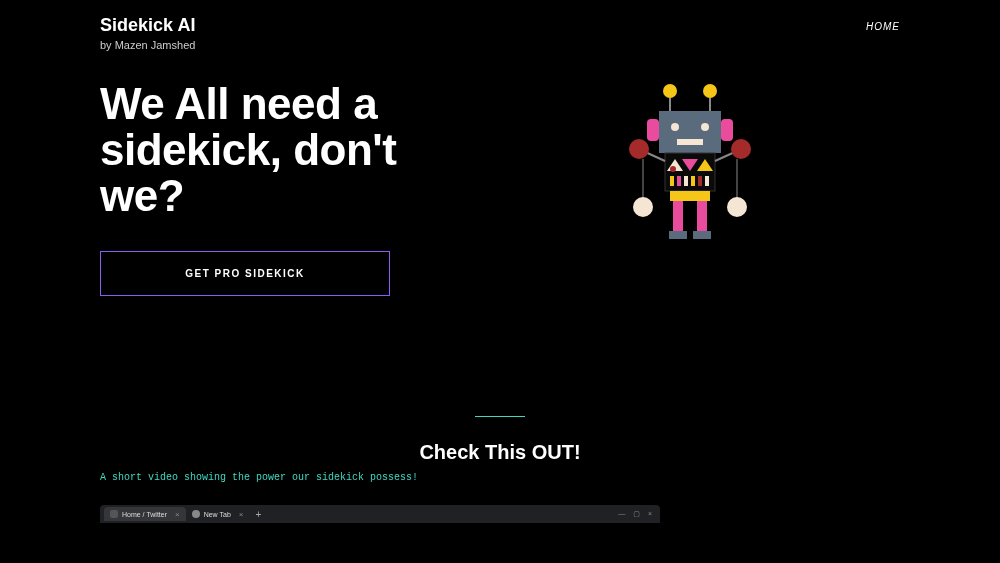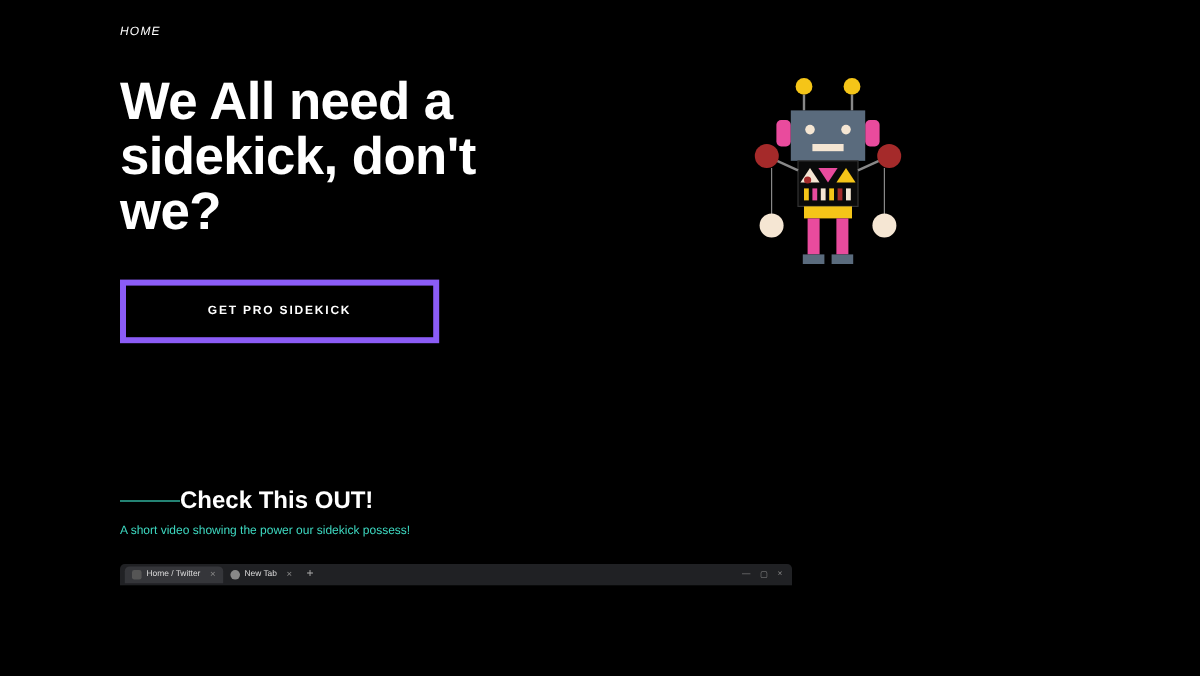--- a/index.html
+++ b/index.html
@@ -63,25 +63,25 @@
     }
     .desc {
       color: #aaa;
       font-size: 11px;
       line-height: 1.5;
       margin-top: 10px;
     }
     .desc .regular { font-style: normal; color: #ccc; }
     .desc .italic { font-style: italic; color: #888; }
     .cta-button {
-      border: 5px solid #8b5cf6;
+      border: 1px solid #8b5cf6;
       background: transparent;
       color: #fff;
       padding: 16px 0;
-      width: 266px;
+      width: 290px;
       text-align: center;
       font-size: 10px;
       letter-spacing: 1.5px;
       font-weight: 600;
       margin-top: 32px;
       cursor: pointer;
     }
     .hero-right {
       flex: 1;
       display: flex;
@@ -91,35 +91,37 @@
     .robot {
       width: 150px;
       height: 180px;
     }
     .section2 {
       margin-top: 120px;
     }
     .section2-header {
       display: flex;
       align-items: center;
-      gap: 0;
+      gap: 24px;
+      flex-direction: column;
     }
     .divider-line {
       width: 50px;
       height: 1px;
       background: #3dd9c1;
     }
     .section2-title {
       font-size: 20px;
       font-weight: 800;
     }
     .section2-sub {
       color: #3dd9c1;
       font-size: 10px;
       margin-top: 8px;
+      font-family: Liberation Mono, monospace;
     }
     .browser-mock {
       margin-top: 22px;
       width: 560px;
       background: #1a1a2e;
       border-radius: 4px 4px 0 0;
       overflow: hidden;
     }
     .tab-bar {
       display: flex;
@@ -149,20 +151,24 @@
       color: #888;
       font-size: 7px;
     }
     .tab-favicon { width: 8px; height: 8px; border-radius: 2px; background: #555; display: inline-block; }
   </style>
 </head>
 <body>
 
 <div class="container">
   <div class="header">
+    <div class="logo-block">
+      <div class="logo-title">Sidekick AI</div>
+      <div class="logo-sub">by Mazen Jamshed</div>
+    </div>
     <div class="nav-link">HOME</div>
   </div>
 
   <div class="hero">
     <div class="hero-left">
       <h1 class="hero-title">We All need a sidekick, don't we?</h1>
       <div class="cta-button">GET PRO SIDEKICK</div>
     </div>
     <div class="hero-right">
       <svg class="robot" viewBox="0 0 150 180">

